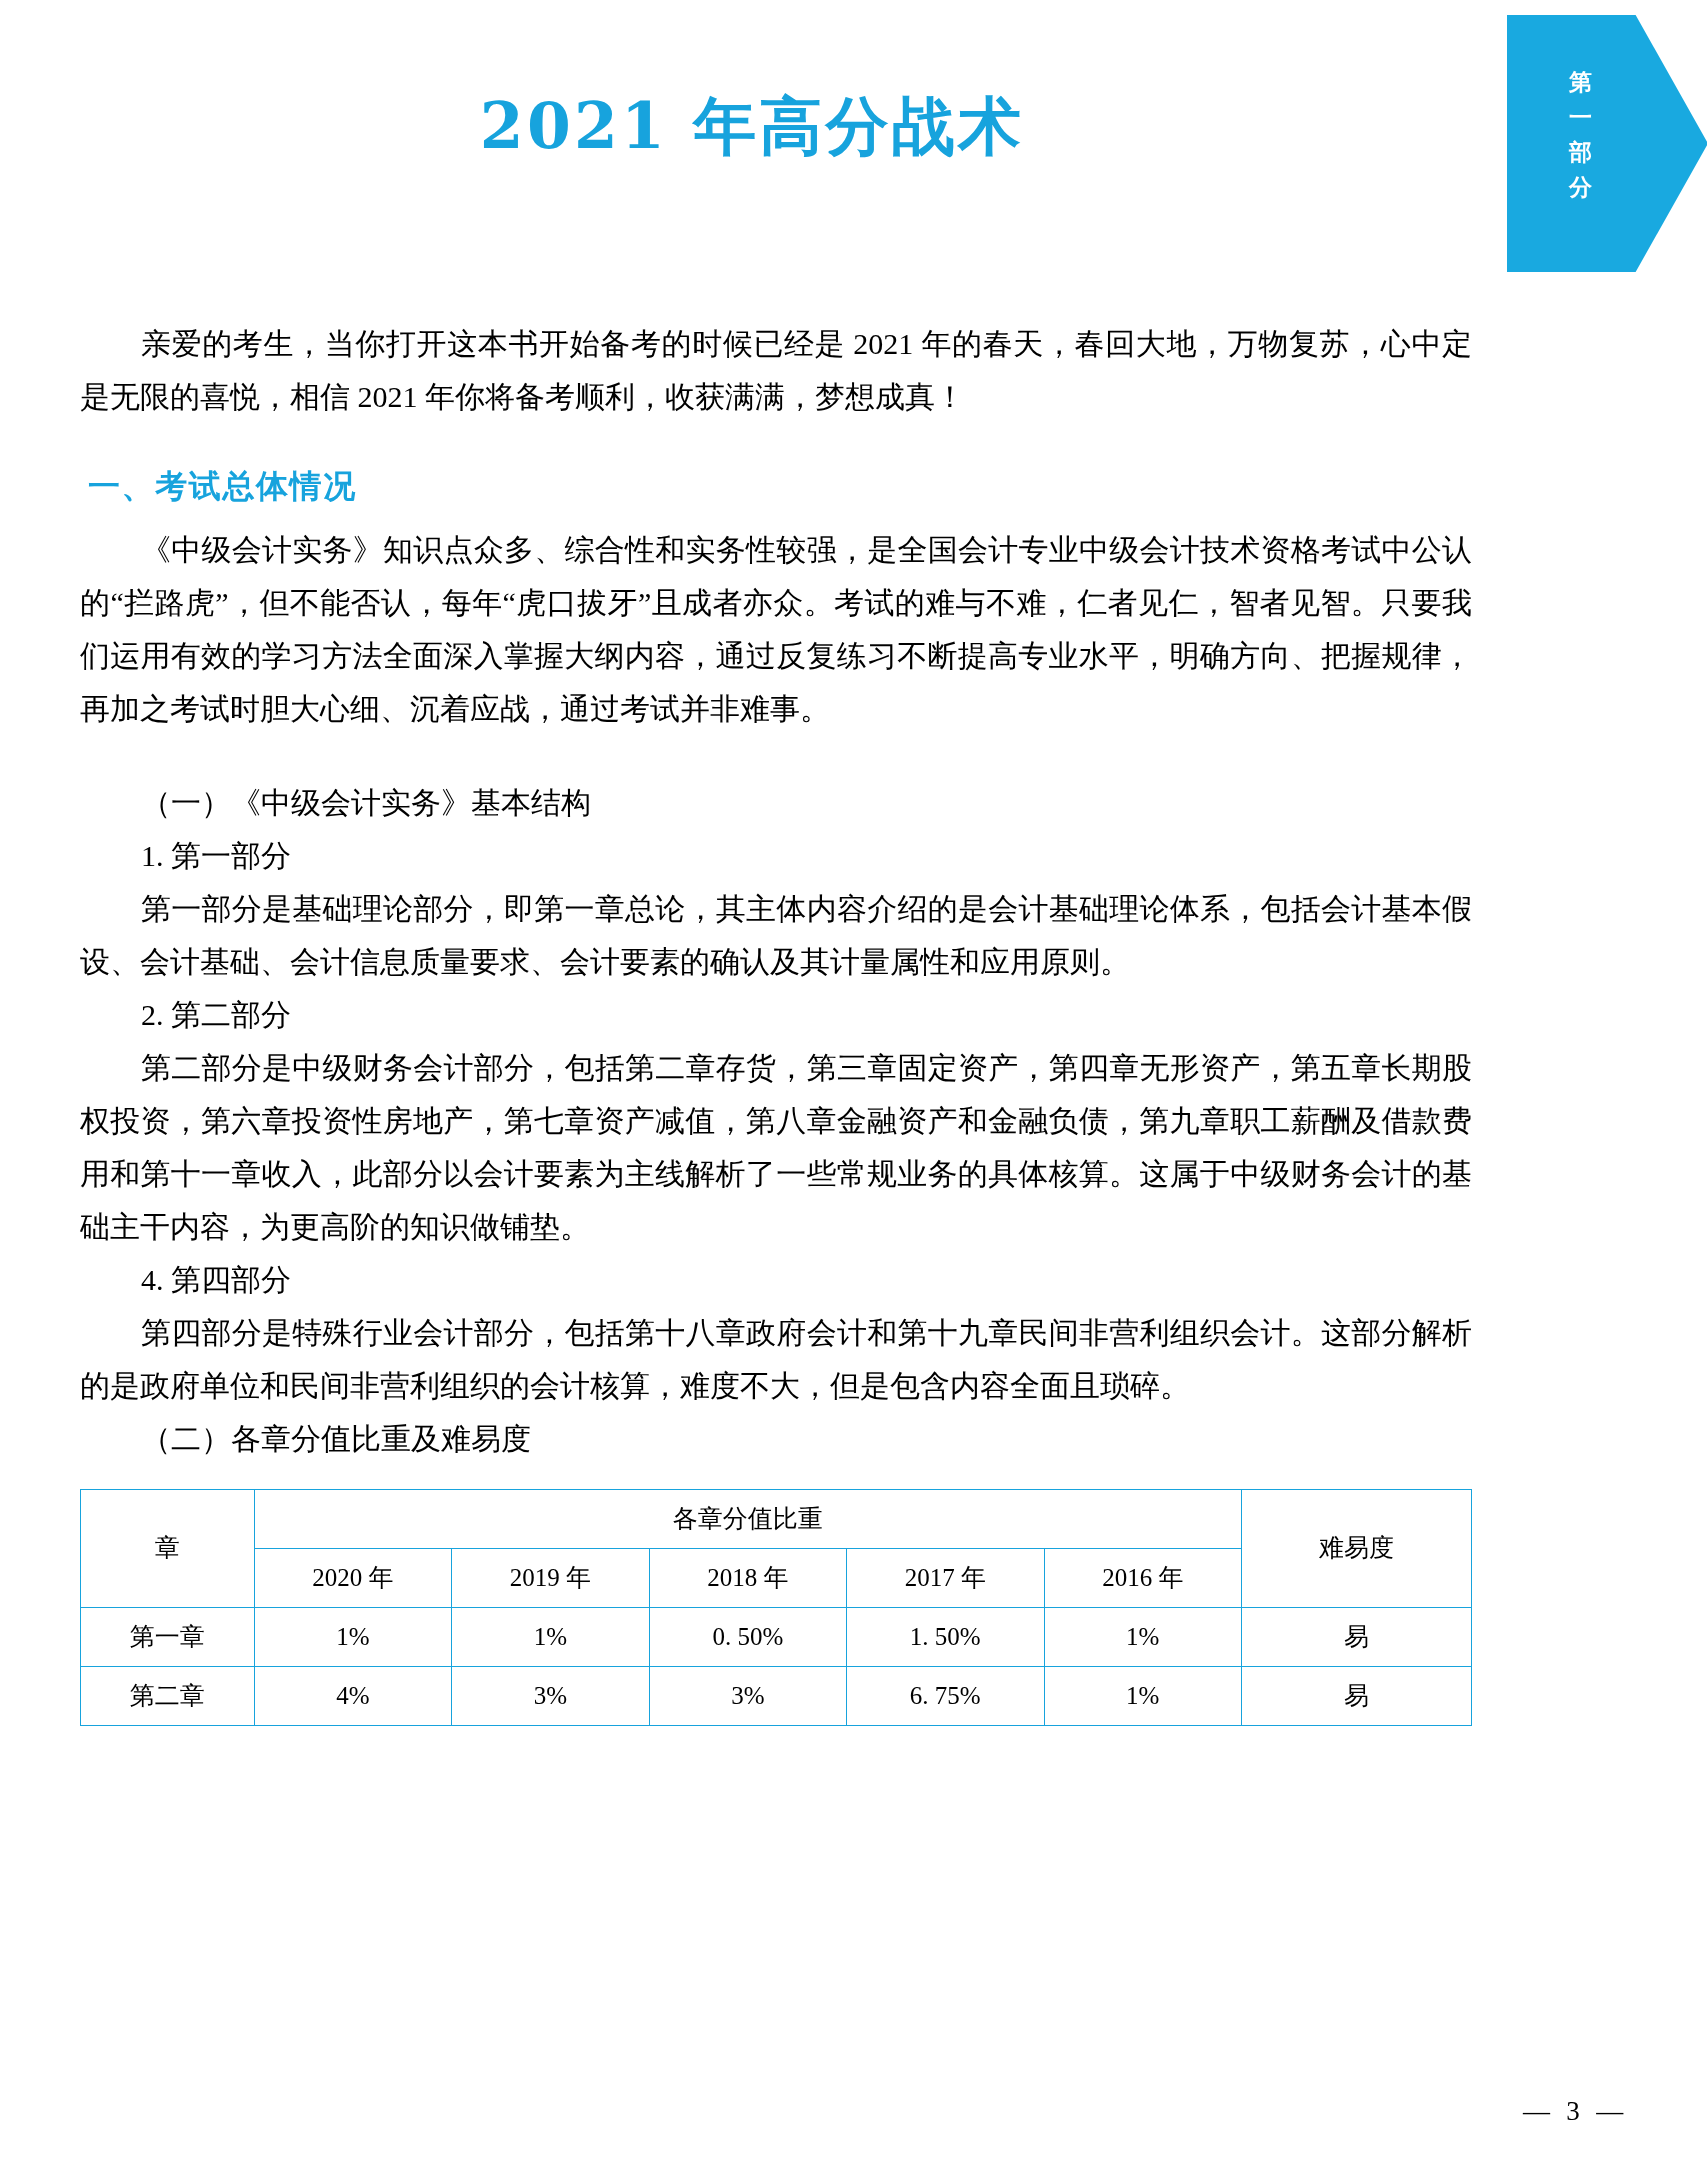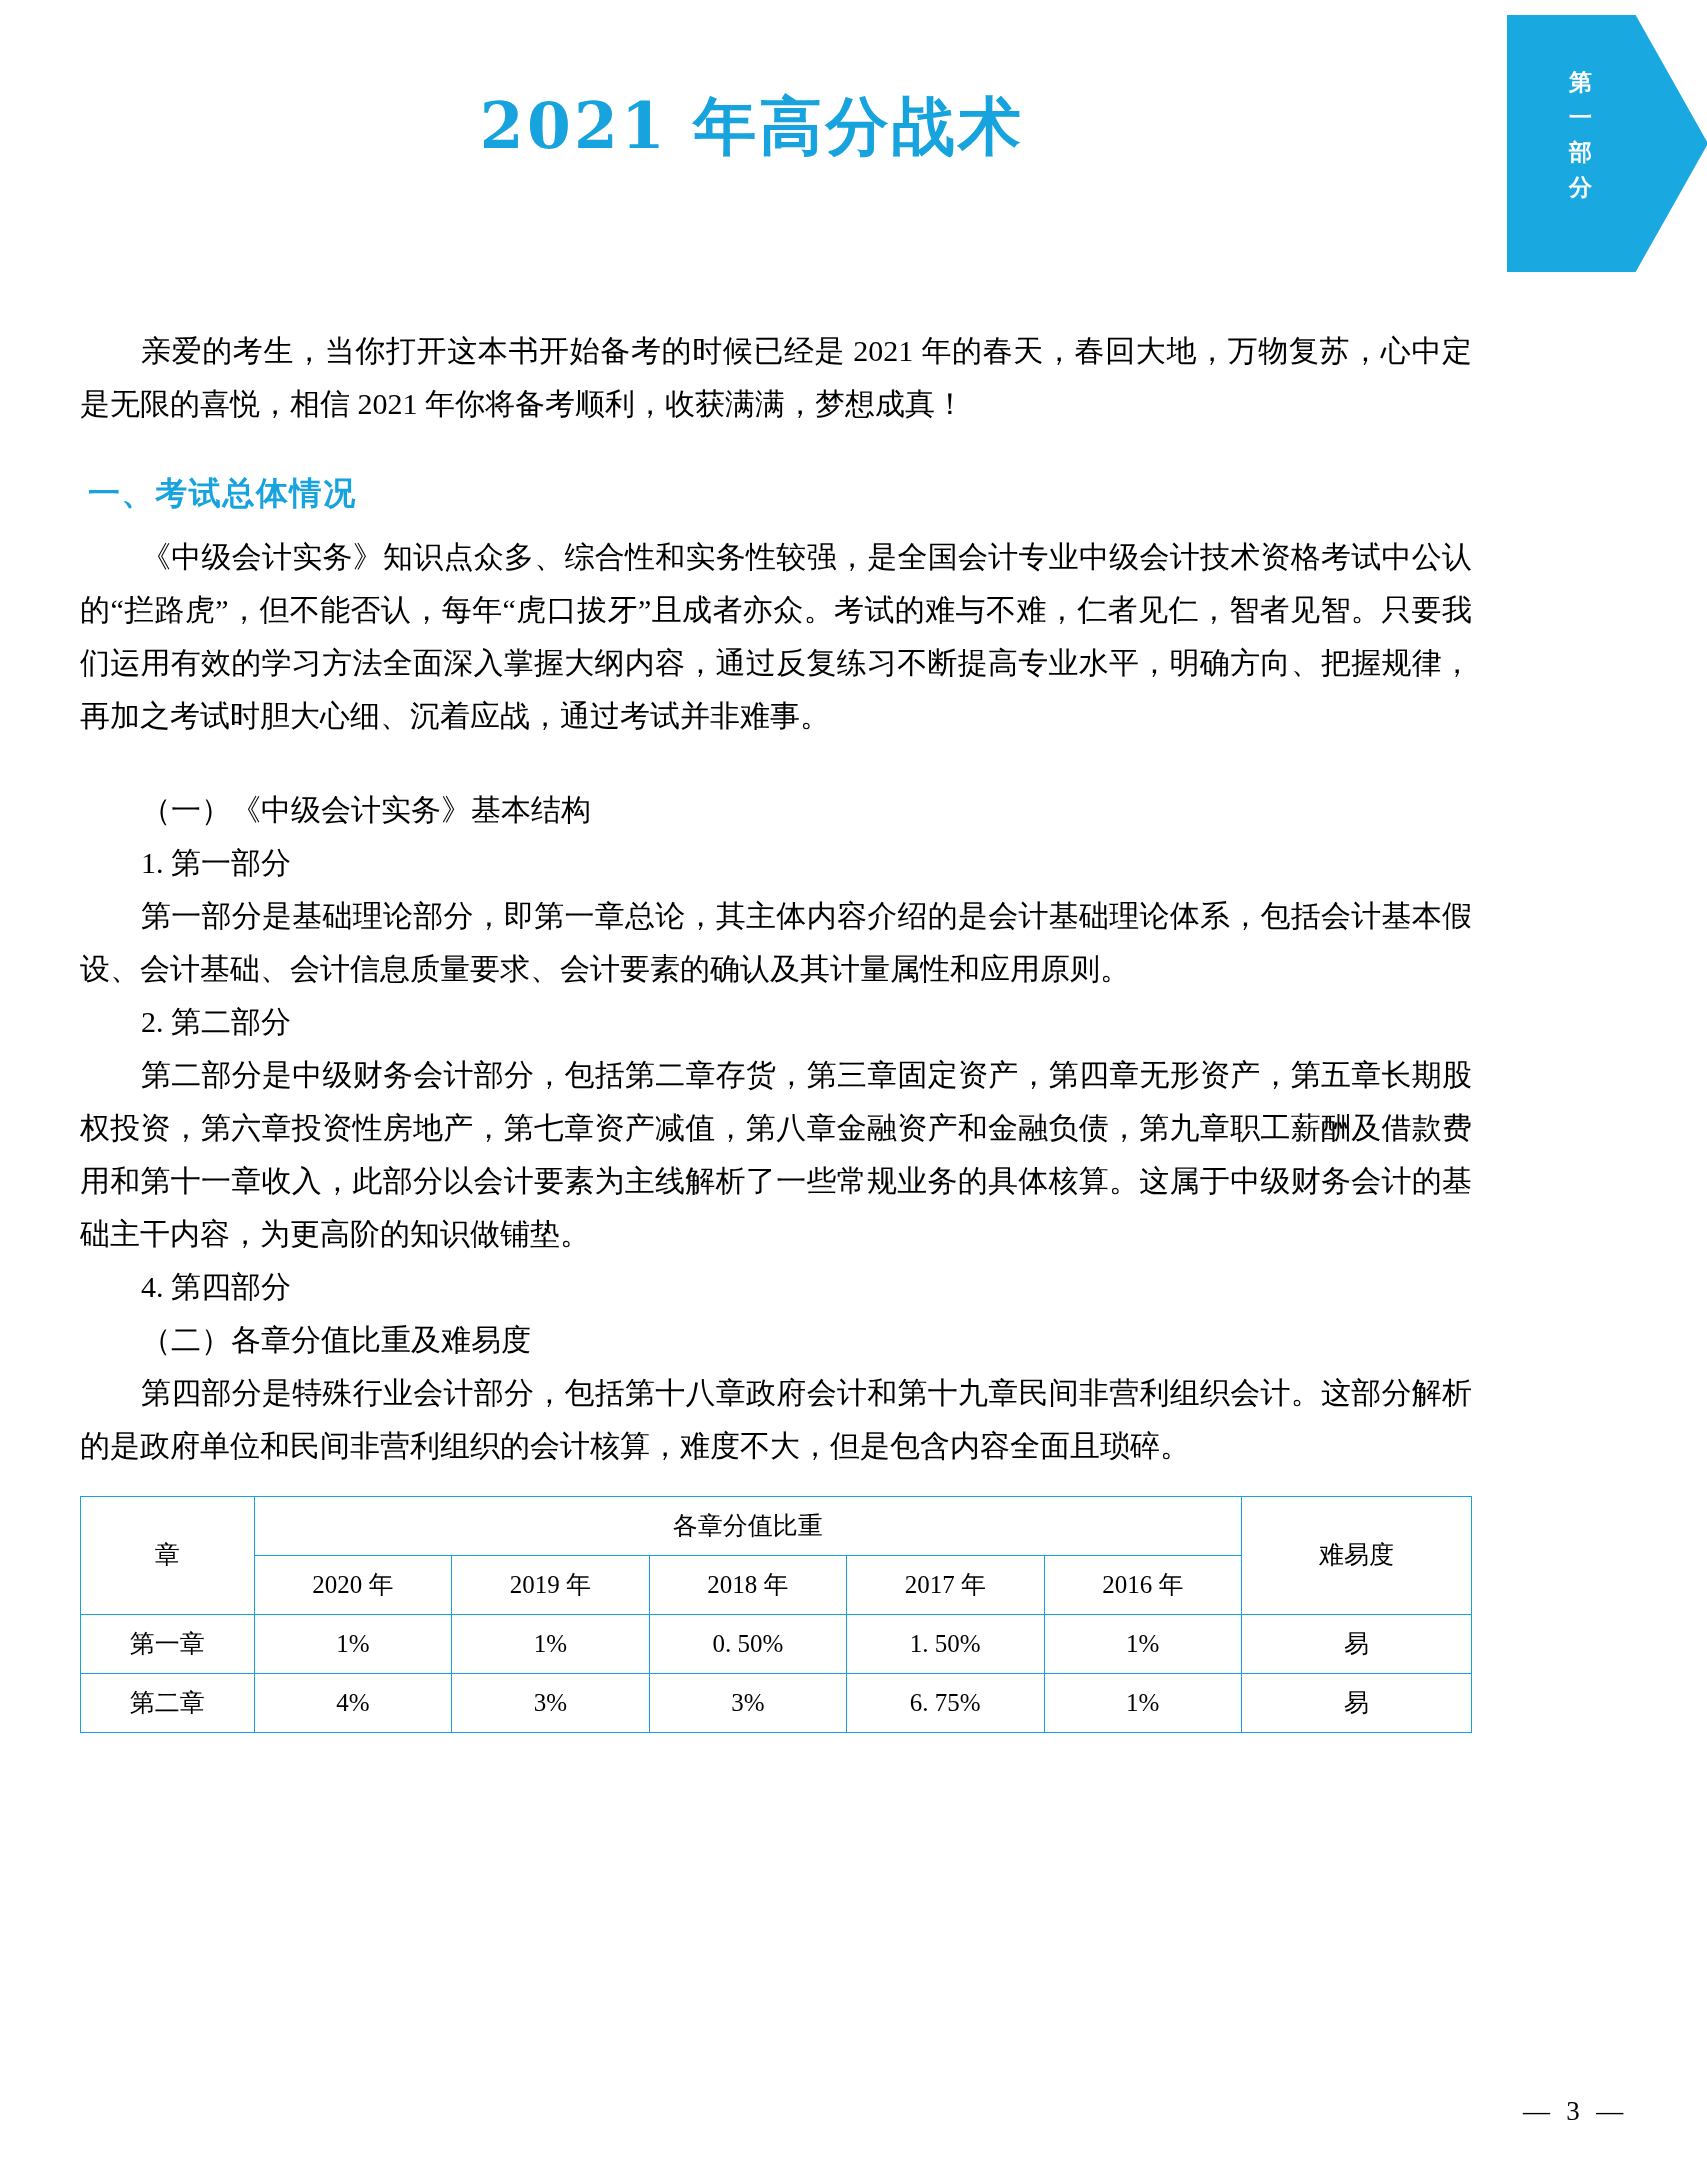--- a/index.html
+++ b/index.html
@@ -63,21 +63,21 @@
     font-family: "DejaVu Serif", "Liberation Serif", serif;
     font-weight: bold;
     font-size: 63px;
     color: #17a3dd;
     letter-spacing: 3.2px;
   }
 
   
   .content {
     position: absolute;
-    top: 324px;
+    top: 317px;
     left: 80px;
     width: 1392px;
   }
 
   p.para {
     margin: 0 0 0 0;
     font-size: 30px;
     line-height: 53px;
     text-align: justify;
     text-justify: inter-ideograph;
@@ -153,22 +153,22 @@
     <p class="para">《中级会计实务》知识点众多、综合性和实务性较强，是全国会计专业中级会计技术资格考试中公认的“拦路虎”，但不能否认，每年“虎口拔牙”且成者亦众。考试的难与不难，仁者见仁，智者见智。只要我们运用有效的学习方法全面深入掌握大纲内容，通过反复练习不断提高专业水平，明确方向、把握规律，再加之考试时胆大心细、沉着应战，通过考试并非难事。</p>
 
     <div class="block-gap"></div>
     <div class="small-gap"></div>
     <p class="para">（一）《中级会计实务》基本结构</p>
     <p class="para">1. 第一部分</p>
     <p class="para">第一部分是基础理论部分，即第一章总论，其主体内容介绍的是会计基础理论体系，包括会计基本假设、会计基础、会计信息质量要求、会计要素的确认及其计量属性和应用原则。</p>
     <p class="para">2. 第二部分</p>
     <p class="para">第二部分是中级财务会计部分，包括第二章存货，第三章固定资产，第四章无形资产，第五章长期股权投资，第六章投资性房地产，第七章资产减值，第八章金融资产和金融负债，第九章职工薪酬及借款费用和第十一章收入，此部分以会计要素为主线解析了一些常规业务的具体核算。这属于中级财务会计的基础主干内容，为更高阶的知识做铺垫。</p>
     <p class="para">4. 第四部分</p>
+    <p class="para">第四部分是特殊行业会计部分，包括第十八章政府会计和第十九章民间非营利组织会计。这部分解析的是政府单位和民间非营利组织的会计核算，难度不大，但是包含内容全面且琐碎。</p>
     <p class="para">（二）各章分值比重及难易度</p>
-    <p class="para">第四部分是特殊行业会计部分，包括第十八章政府会计和第十九章民间非营利组织会计。这部分解析的是政府单位和民间非营利组织的会计核算，难度不大，但是包含内容全面且琐碎。</p>
 
     <table class="score-table">
       <tbody>
         <tr>
           <td class="hdr-chapter" rowspan="2">章</td>
           <td colspan="5">各章分值比重</td>
           <td class="hdr-diff" rowspan="2">难易度</td>
         </tr>
         <tr>
           <td class="yr">2020 年</td>

